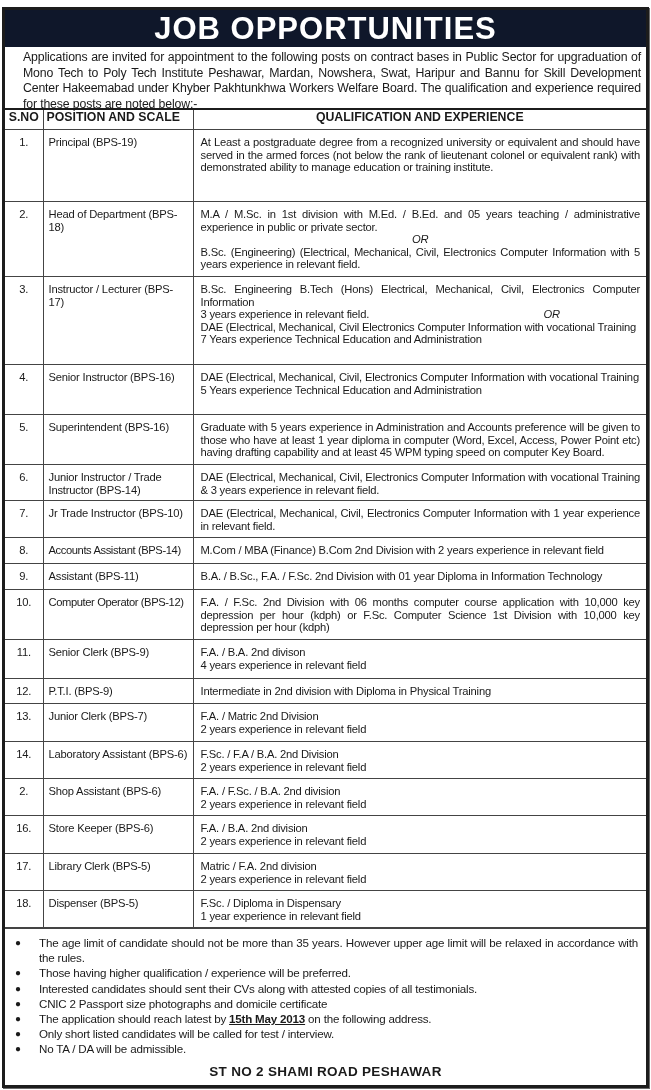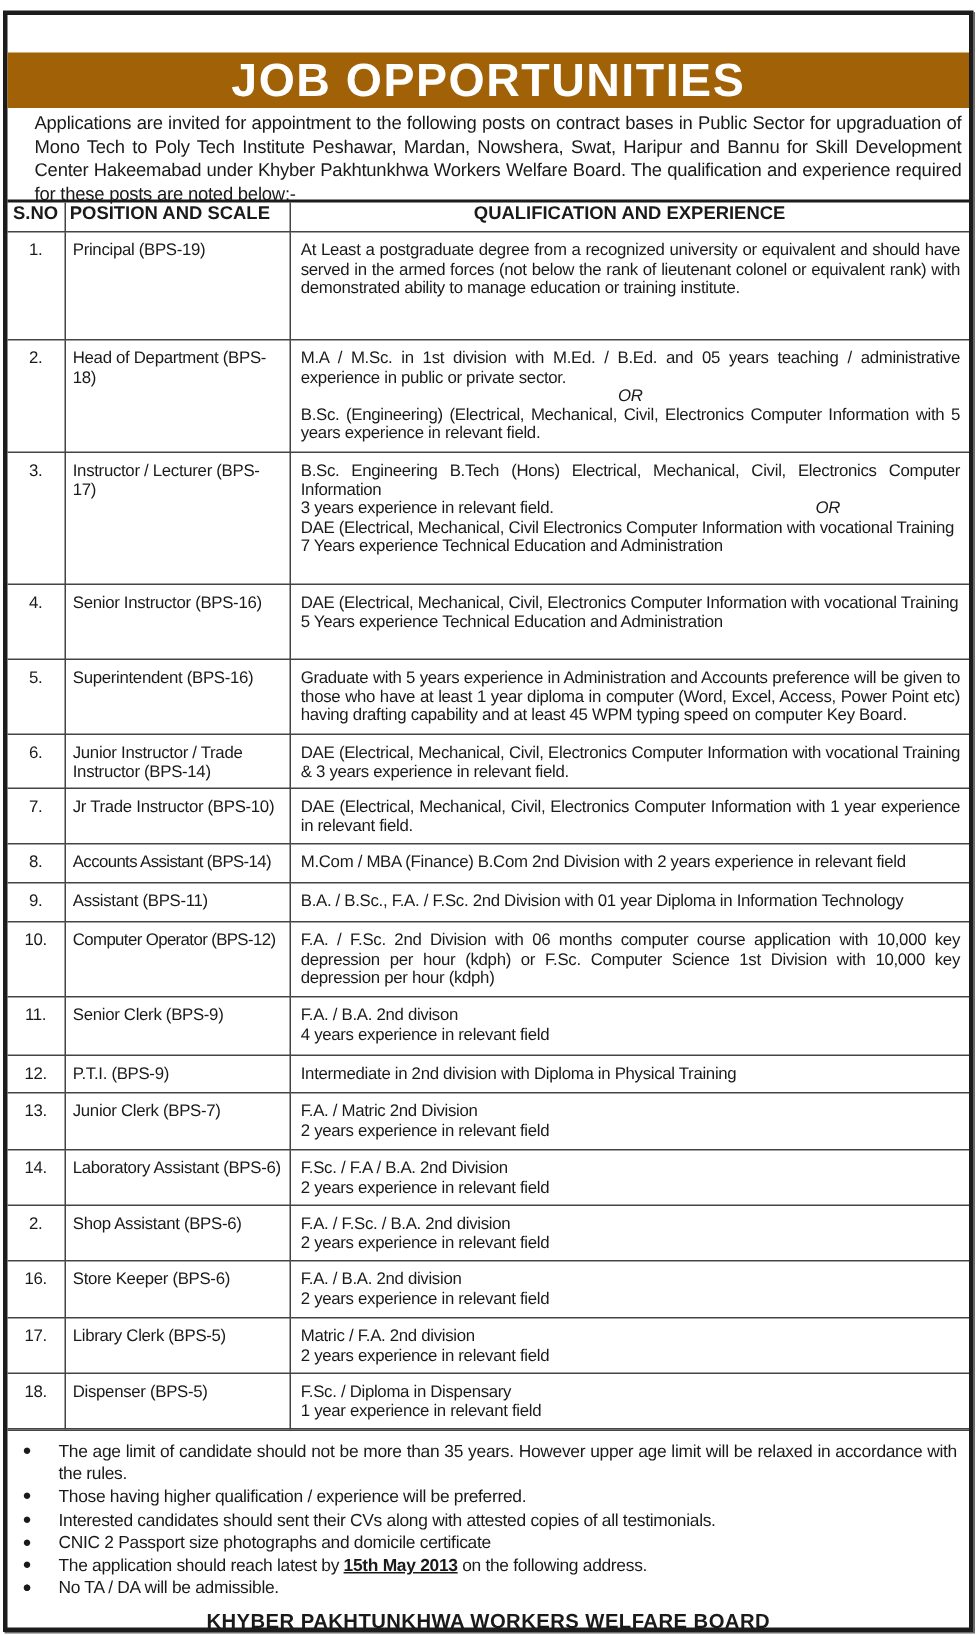--- a/index.html
+++ b/index.html
@@ -1,23 +1,23 @@
 <!DOCTYPE html>
 <html><head>
 <meta charset="utf-8">
 <style>
   html, body { margin: 0; padding: 0; background: #ffffff; }
   body { width: 651px; height: 1090px; position: relative; overflow: hidden;
          font-family: "Liberation Sans", sans-serif; color: #1a1a1a; }
   .frame { position: absolute; left: 2px; top: 7px; width: 641px; height: 1075px;
            border: 3px solid #1c1c1c; background: #fff; box-sizing: content-box;
            box-shadow: 1px 1px 0 #6a6a6a; }
-  .banner { height: 37px; background: #a16207; color: #ffffff; text-align: center;
+  .banner { height: 37px; background: #0f172a; color: #ffffff; text-align: center;
             font-family: "Liberation Sans", sans-serif; font-weight: bold;
-            font-size: 31px; line-height: 37px; letter-spacing: 1px; margin-top: 25px; }
+            font-size: 31px; line-height: 37px; letter-spacing: 1px; }
   .intro { font-family: "Liberation Sans", sans-serif; font-size: 12.3px; line-height: 15.6px;
            padding: 3px 5px 4px 18px; text-align: justify; letter-spacing: -0.15px;
            height: 63px; box-sizing: border-box; border-bottom: 2px solid #1c1c1c; }
   table.jobs { border-collapse: collapse; width: 641px; table-layout: fixed; }
   table.jobs th, table.jobs td { border: 1px solid #444; vertical-align: top;
            font-size: 11.2px; line-height: 12.6px; letter-spacing: -0.2px; }
   table.jobs tr:first-child th { border-top: none; margin-left: 32px; }
   table.jobs th:first-child, table.jobs td:first-child { border-left: none; }
   table.jobs th:last-child, table.jobs td:last-child { border-right: none; }
   table.jobs th { font-weight: bold; font-size: 12.3px; height: 17px; padding: 1px 3px;
@@ -185,21 +185,20 @@
   </table>
 
   <div style="border-top:1px solid #444"></div>
 
   <ul class="notes">
     <li><span class="bullet">●</span><span>The age limit of candidate should not be more than 35 years. However upper age limit will be relaxed in accordance with the rules.</span></li>
     <li><span class="bullet">●</span><span>Those having higher qualification / experience will be preferred.</span></li>
     <li><span class="bullet">●</span><span>Interested candidates should sent their CVs along with attested copies of all testimonials.</span></li>
     <li><span class="bullet">●</span><span>CNIC 2 Passport size photographs and domicile certificate</span></li>
     <li><span class="bullet">●</span><span>The application should reach latest by </span><span class="date">15th May 2013</span><span> on the following address.</span></li>
-    <li><span class="bullet">●</span></li>
+    <li><span class="bullet">●</span><span>Only short listed candidates will be called for test / interview.</span></li>
     <li><span class="bullet">●</span><span>No TA / DA will be admissible.</span></li>
   </ul>
 
   <div class="footer">
-    <div>KHYBER PAKHTUNKHWA WORKERS WELFARE BOARD</div>
     <div>ST NO 2 SHAMI ROAD PESHAWAR</div>
   </div>
 </div>
 
 </body></html>

